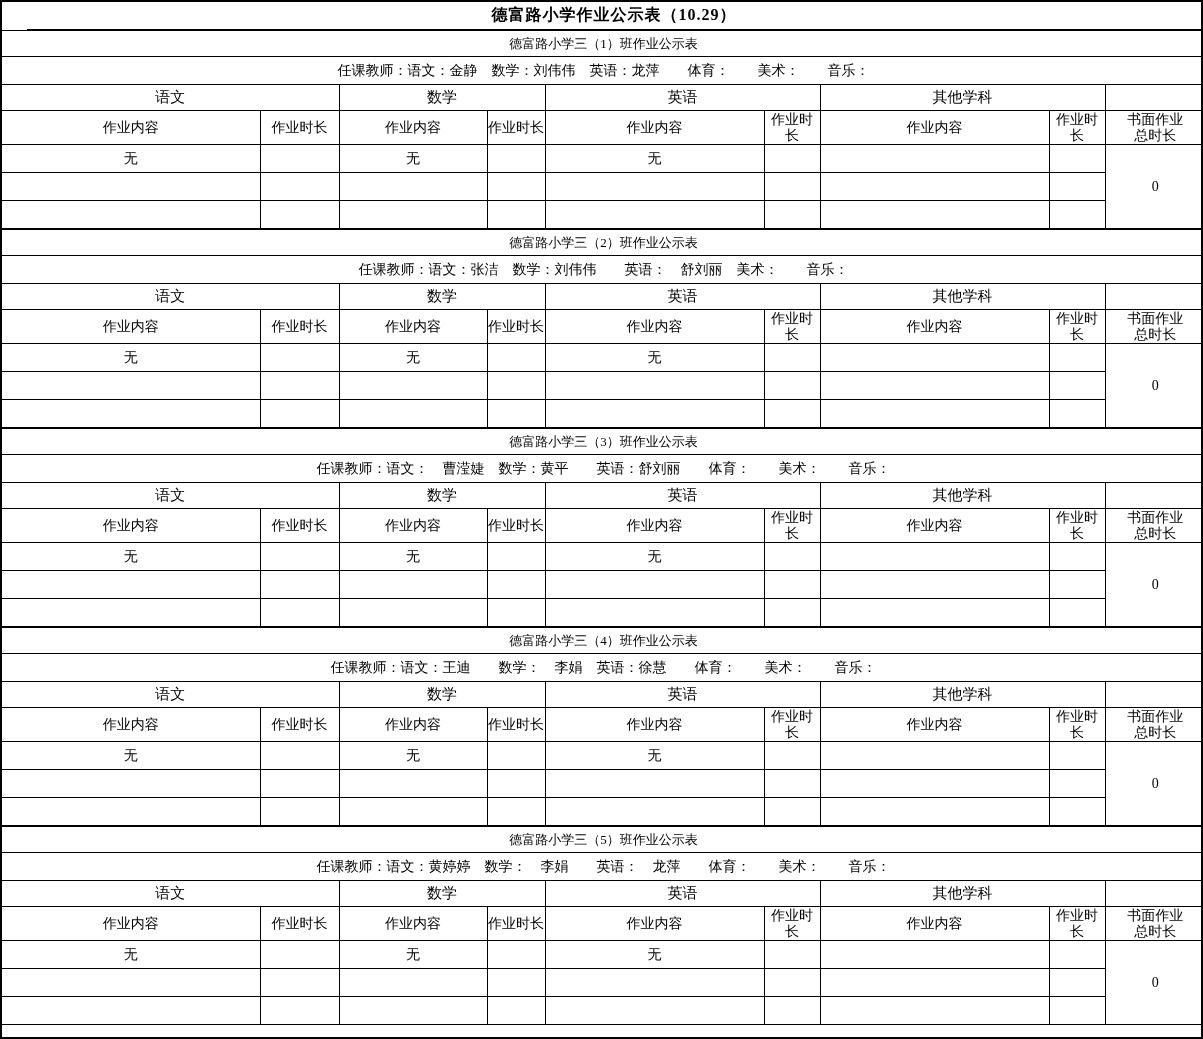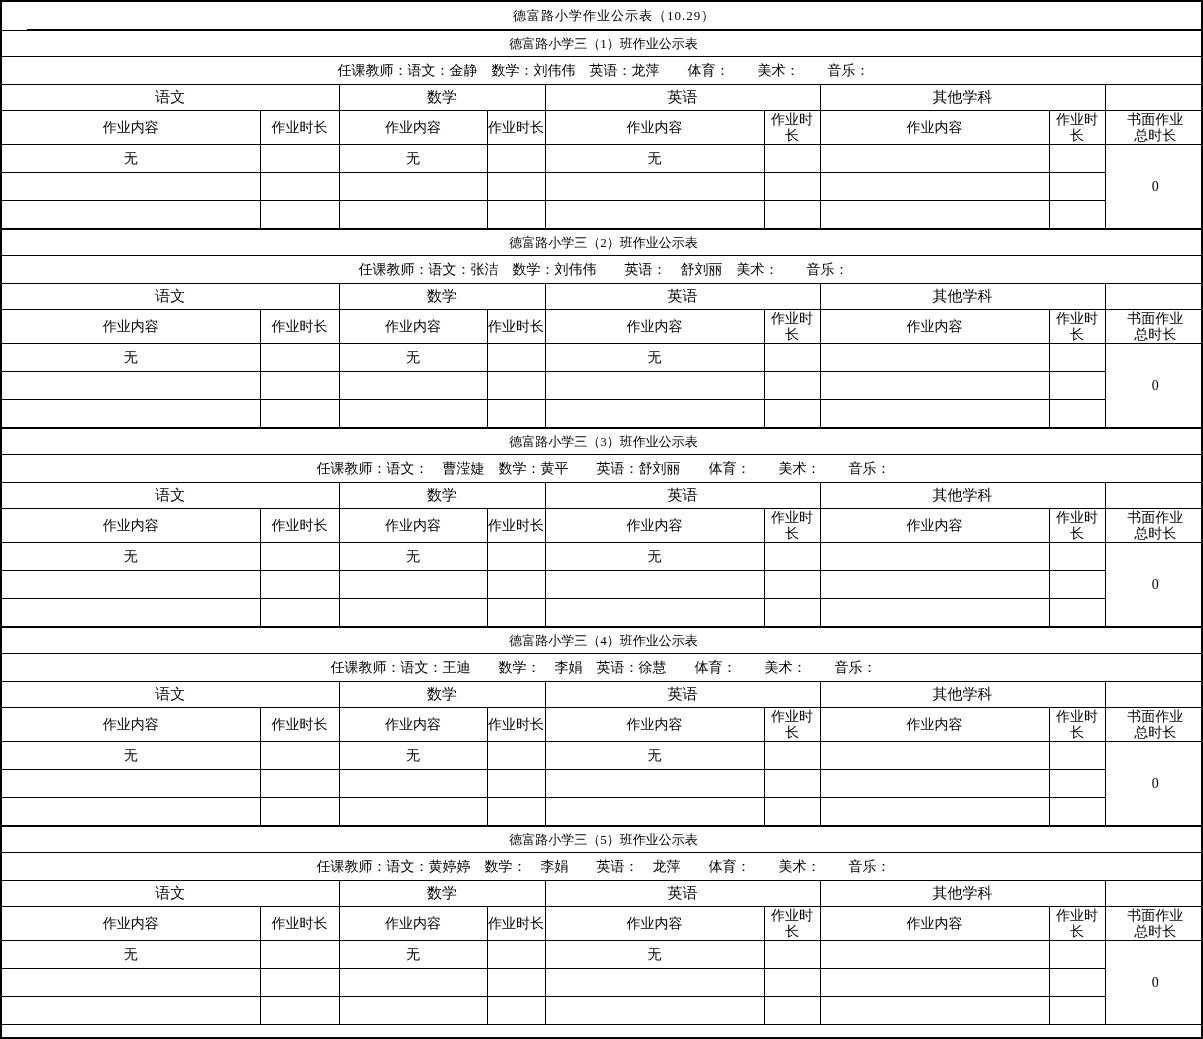--- a/index.html
+++ b/index.html
@@ -5,21 +5,21 @@
   html,body { margin:0; padding:0; background:#fff; }
   .page {
     width:1203px; height:1039px; box-sizing:border-box;
     border:2px solid #000; background:#fff; color:#000;
     font-family:"Liberation Serif","DejaVu Serif",serif;
     overflow:hidden;
   }
   .main-title {
     height:27px; border-bottom:1px solid #000;
     display:flex; align-items:center; justify-content:center;
-    font-weight:normal; font-size:13px; letter-spacing:1px;margin-left:25px;
+    font-weight:bold; font-size:16px; letter-spacing:1px;margin-left:25px;
   }
   table.section {
     border-collapse:collapse; table-layout:fixed;
     width:100%; margin:0;
   }
   table.section td {
     border:1px solid #000; text-align:center; vertical-align:middle;
     padding:0; overflow:hidden; white-space:normal;
     font-size:14px; line-height:17px;
   }

